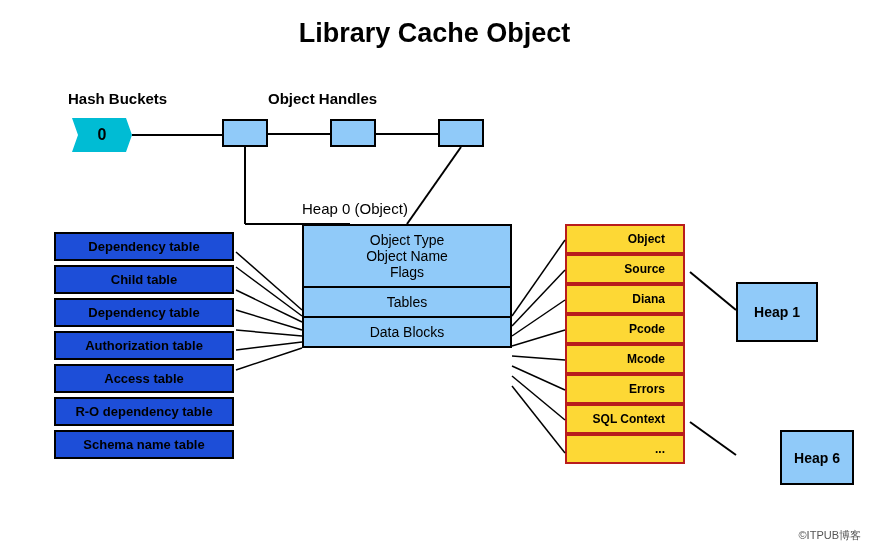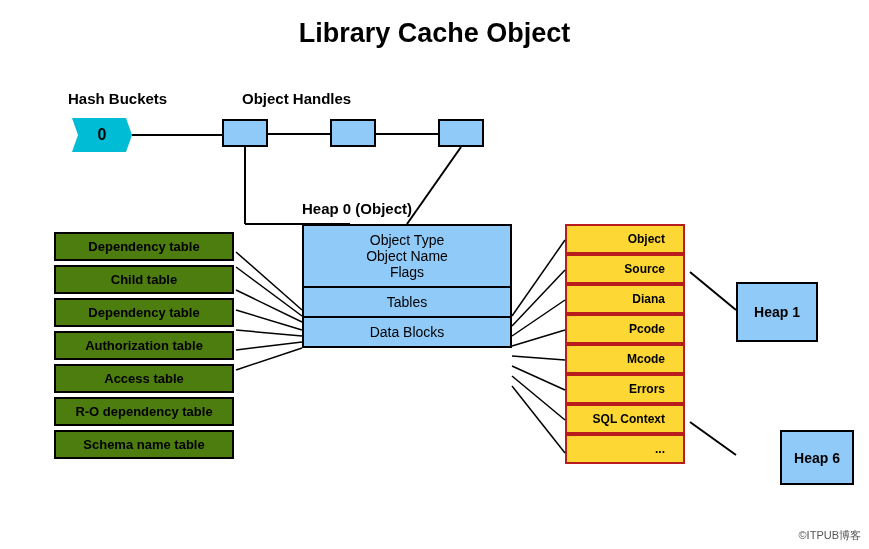--- a/index.html
+++ b/index.html
@@ -30,21 +30,21 @@
       top: 90px;
       left: 68px;
       font-size: 15px;
       font-weight: bold;
       color: #000;
     }
     
     .object-handles-label {
       position: absolute;
       top: 90px;
-      left: 242px;
+      left: 268px;
       font-size: 15px;
       font-weight: bold;
       color: #000;
     }
     
     .hash-bucket-shape {
       position: absolute;
       top: 118px;
       left: 72px;
       width: 60px;
@@ -107,21 +107,21 @@
       width: 62px;
       height: 2px;
       background: #000;
     }
     
     .heap0-label {
       position: absolute;
       top: 200px;
       left: 302px;
       font-size: 15px;
-      font-weight: bold;
+      font-weight: normal;
       color: #000;
     }
     
     .heap0-box {
       position: absolute;
       top: 224px;
       left: 302px;
       width: 210px;
       background: #90caf9;
       border: 2px solid #000;
@@ -139,21 +139,21 @@
     
     .left-tables {
       position: absolute;
       top: 232px;
       left: 54px;
       display: flex;
       flex-direction: column;
       gap: 4px;
     }
     .table-item {
-      background: #4d7c0f;
+      background: #1d4ed8;
       border: 2px solid #000;
       padding: 5px 16px;
       font-size: 13px;
       font-weight: bold;
       color: #000;
       text-align: center;
       min-width: 180px;
     }
     
     .right-column {

